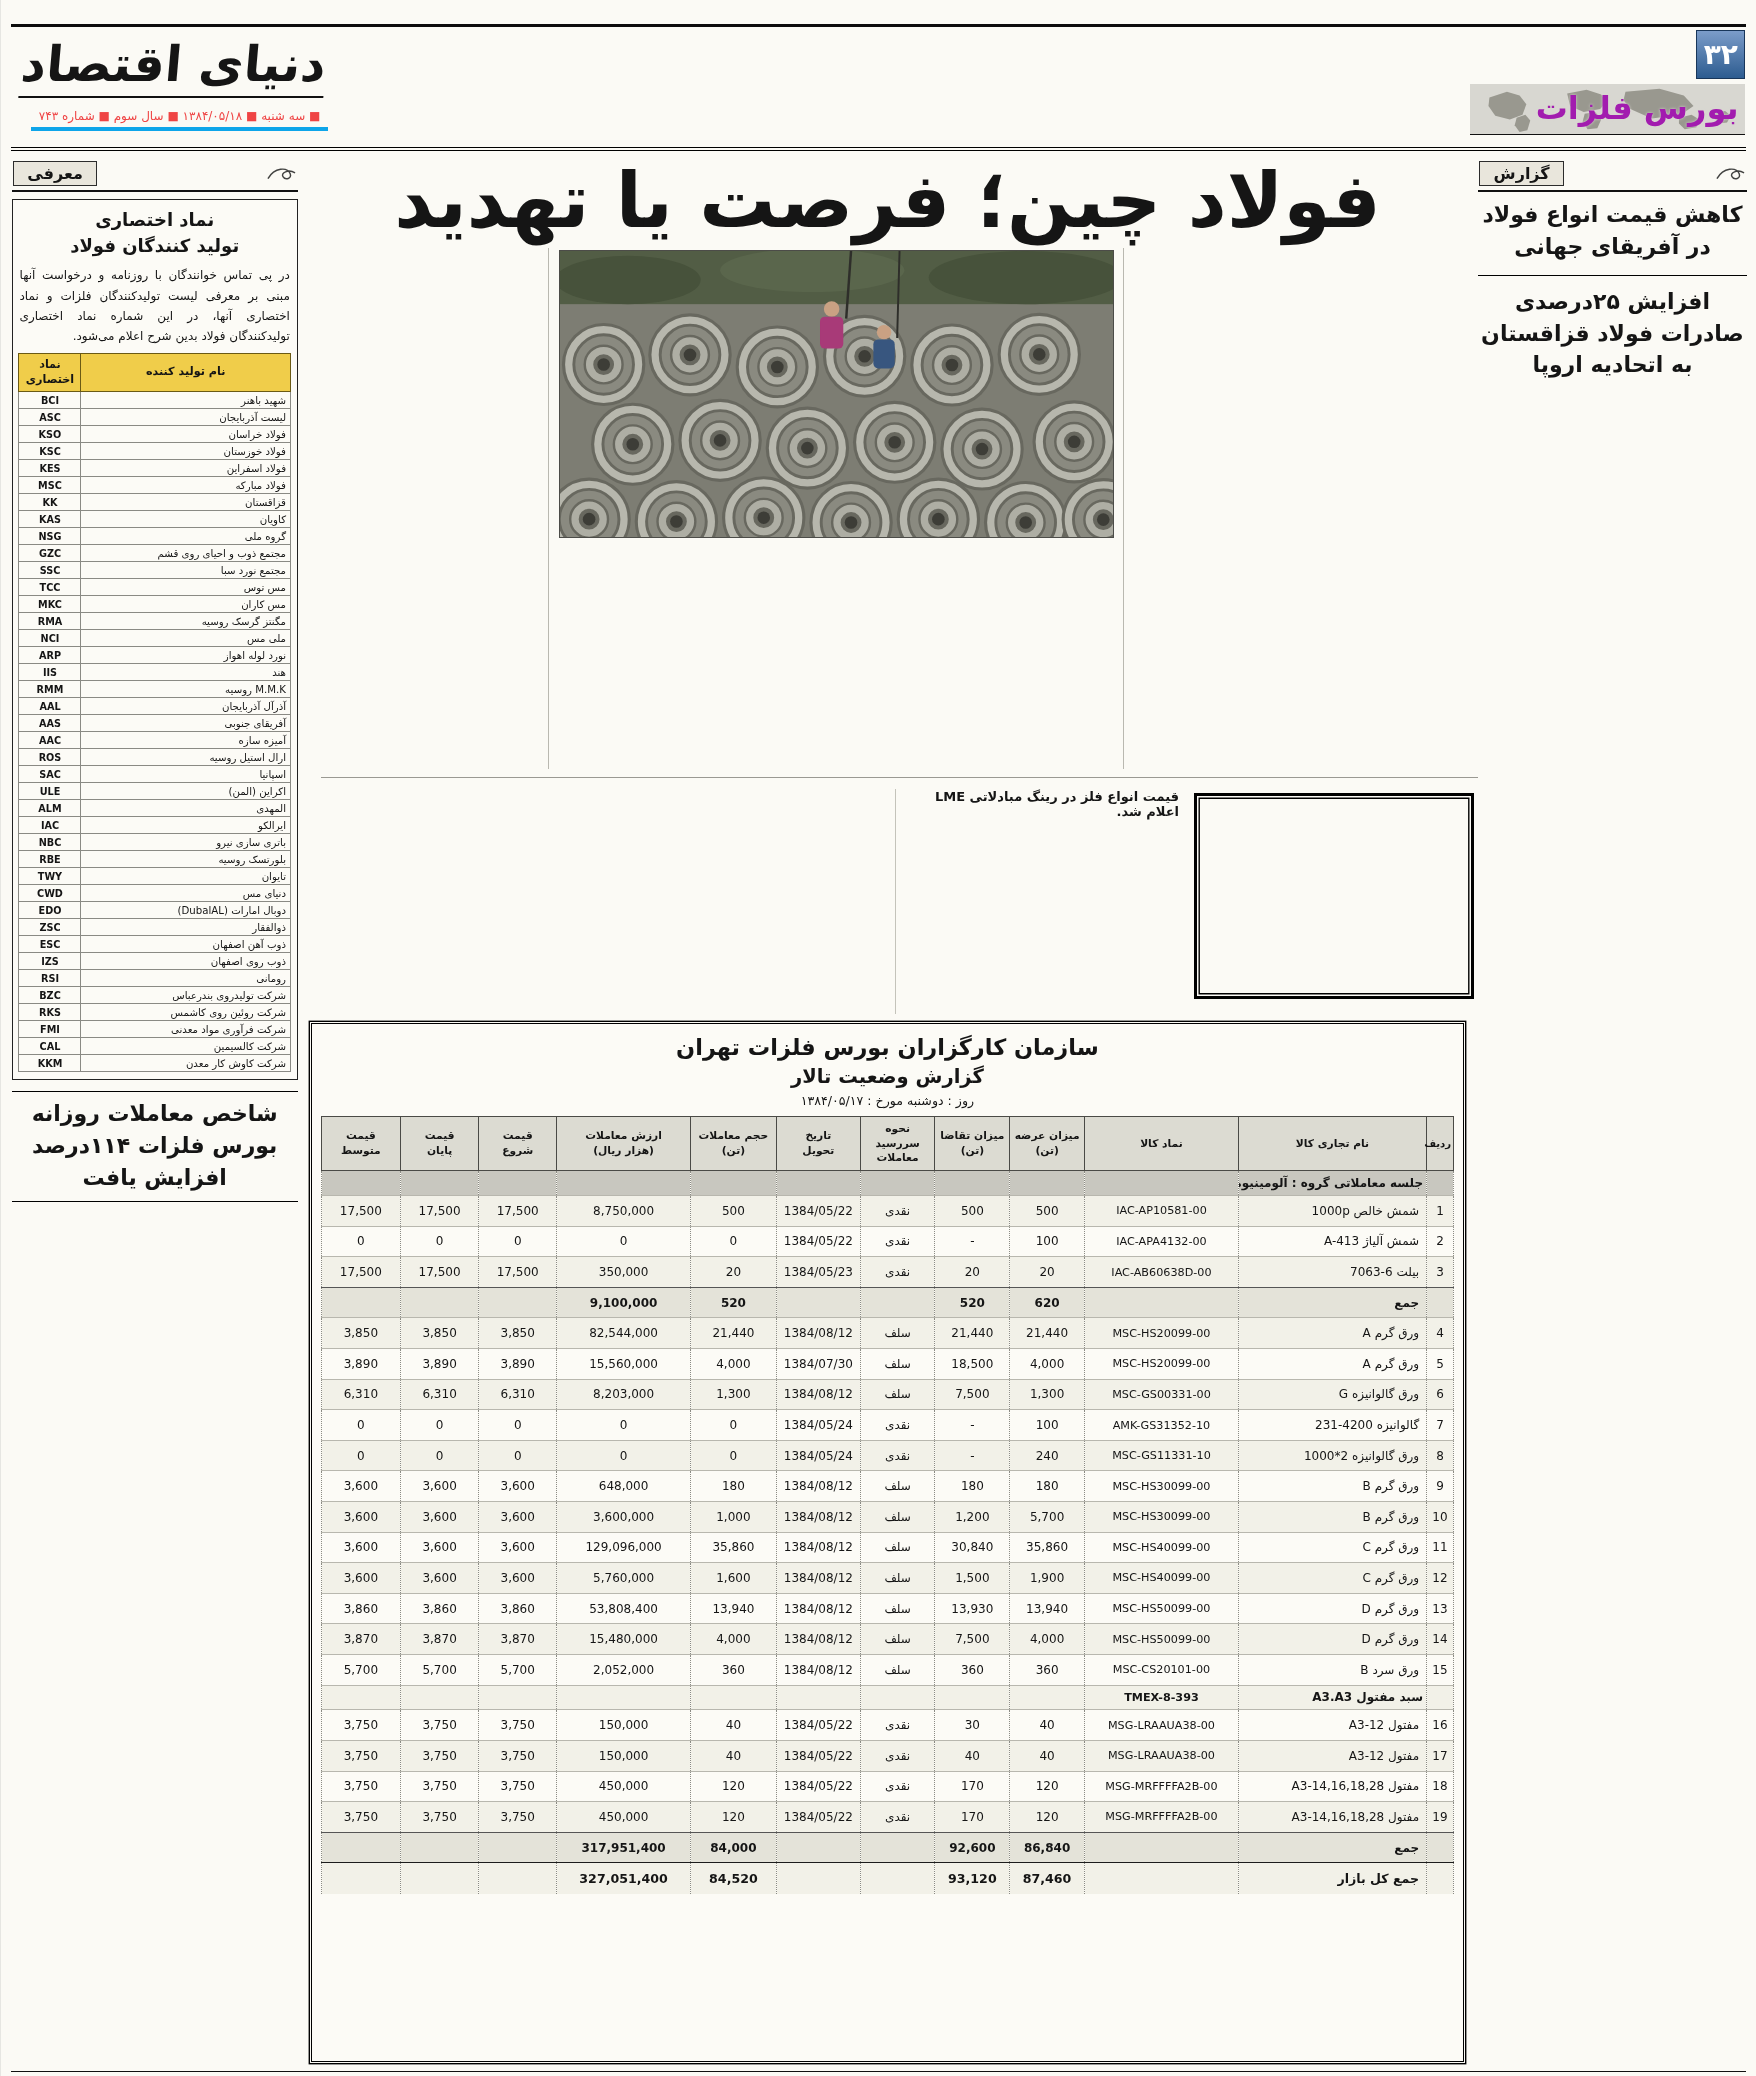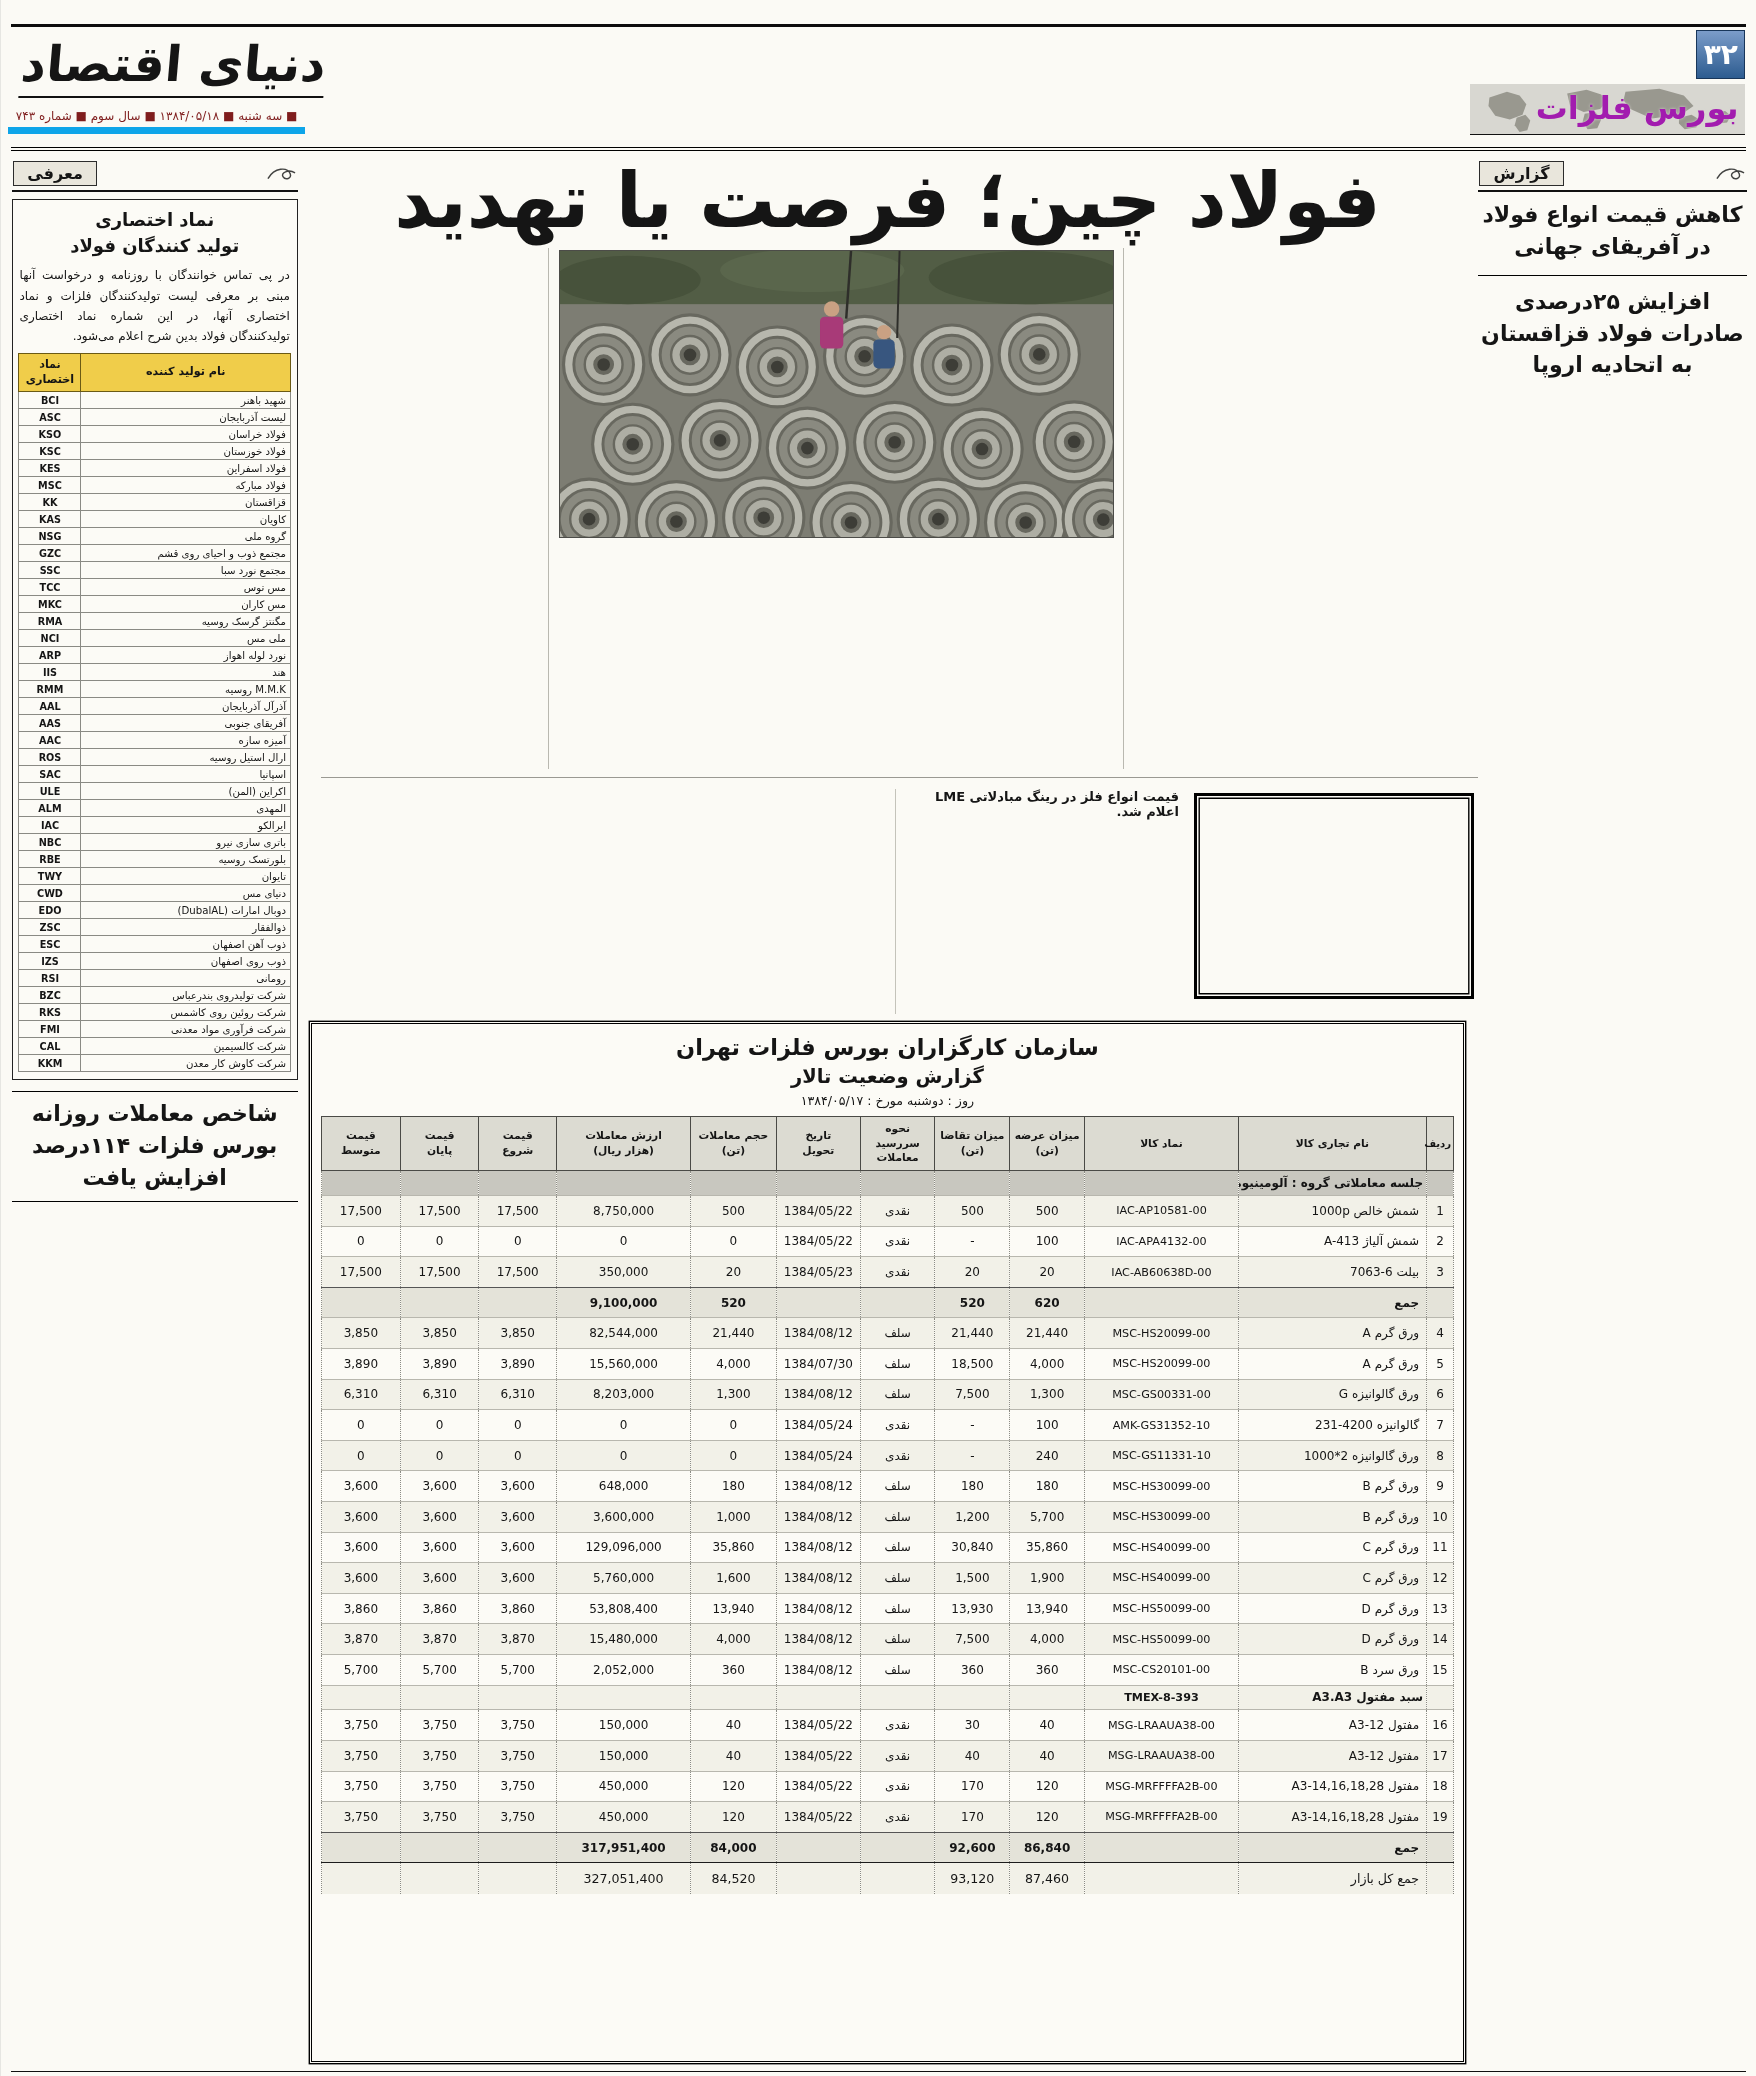--- a/index.html
+++ b/index.html
@@ -11,21 +11,21 @@
   
   .top-rule{position:absolute;left:10.7px;right:10.7px;top:24px;border-top:3.9px solid #0c0c0c}
   .logo{position:absolute;left:21.4px;top:36px;font-size:49px;font-weight:bold;
         transform:skewX(-5deg);letter-spacing:0.5px;border-bottom:2.9px double #111;padding-bottom:2.9px}
   .page-num{position:absolute;right:11.7px;top:30px;width:49px;height:49px;
         background:linear-gradient(180deg,#7b9cc9,#2d5c90);color:#fff;font-size:28px;font-weight:bold;
         display:flex;align-items:center;justify-content:center;border:1px solid #18365a}
   .section-strip{position:absolute;right:11.7px;top:84px;width:275px;height:51px;background:#d8d7d1;overflow:hidden;border-bottom:1.5px solid #111}
   .section-strip svg{position:absolute;inset:0;width:100%;height:100%}
   .section-title{position:absolute;right:6.8px;top:4.9px;font-size:32px;font-weight:bold;color:#a21caf;text-shadow:0 0 2.9px #d8d7d1}
-  .dateline{position:absolute;left:8px;top:106px;font-size:12px;color:#7f1d1d;border-bottom:7px solid #0ea5e9;padding:2.9px 7.8px 3.9px 7.8px}
+  .dateline{position:absolute;left:31px;top:106px;font-size:12px;color:#ef4444;border-bottom:4px solid #0ea5e9;padding:2.9px 7.8px 3.9px 7.8px}
   .double-rule{position:absolute;left:10.7px;right:10.7px;top:147px;height:4.4px;border-top:1.9px solid #000;border-bottom:0.5px solid #000}
 
   
   .left-rail{position:absolute;left:11.7px;top:161px;width:286px;height:1903px;overflow:hidden}
   .right-rail{position:absolute;left:1478px;top:161px;width:269px;height:1903px;overflow:hidden}
   .center{position:absolute;left:309px;top:161px;width:1157px;height:1903px}
 
   .kicker{display:flex;align-items:center;justify-content:space-between;border-bottom:2.4px double #111;padding:0 1px 3.9px 1px;margin-bottom:7.8px}
   .kicker .lbl{background:#e9e6dc;border:1px solid #2c2c2c;padding:1.9px 13.6px;font-size:16px;font-weight:bold}
   .kicker svg{opacity:.85}
@@ -75,21 +75,21 @@
   .mtable th.v{font-size:10.2px}
   .mtable td{border-left:0.5px dotted #8b8b84;border-right:0.5px dotted #8b8b84;border-top:0.5px solid #b8b7ae;
              font-size:12px;padding:7.8px 2.9px;text-align:center;overflow:hidden;white-space:nowrap}
   .mtable tbody tr:nth-child(even) td{background:#f2f1e8}
   .mtable .c-name{text-align:right;padding-right:6.8px}
   .mtable .num,.mtable .c-sym{direction:ltr}
   .mtable .c-sym{font-size:11.2px}
   .mtable tr.group td{background:#c8c7bf;font-weight:bold;padding:4.9px 2.9px}
   .mtable tr.group2 td{background:#d8d7cd;font-weight:bold;padding:4.9px 2.9px}
   .mtable tr.sum td{background:#e4e3d9;font-weight:bold;border-top:1px solid #555}
-  .mtable tr.total td{background:#d2d1c8;font-weight:normal;border-top:1.9px solid #1c1c1c;font-size:12.6px}
+  .mtable tr.total td{background:#d2d1c8;font-weight:bold;border-top:1.9px solid #1c1c1c;font-size:12.6px}
   .bottom-rule{position:absolute;left:10.7px;right:10.7px;bottom:4.9px;border-top:1px solid #111}
 </style>
 </head>
 <body>
 
 <div class="page">
 
   <div class="top-rule"></div>
 
   <div class="logo">دنیای اقتصاد</div>

